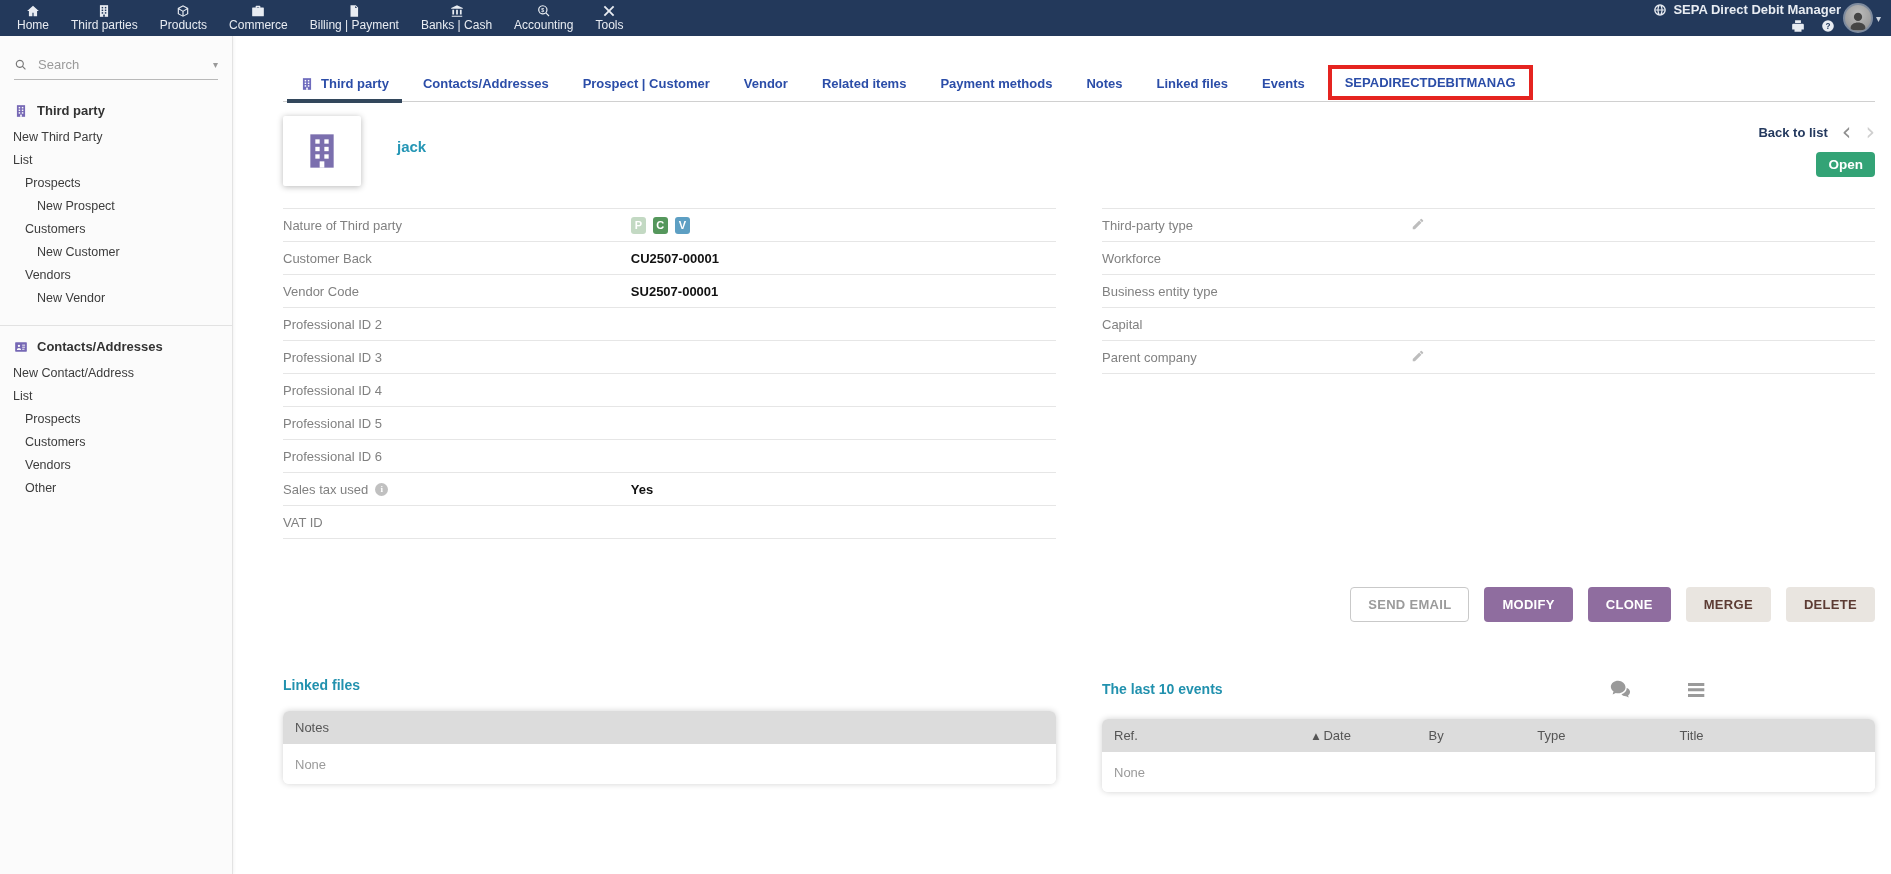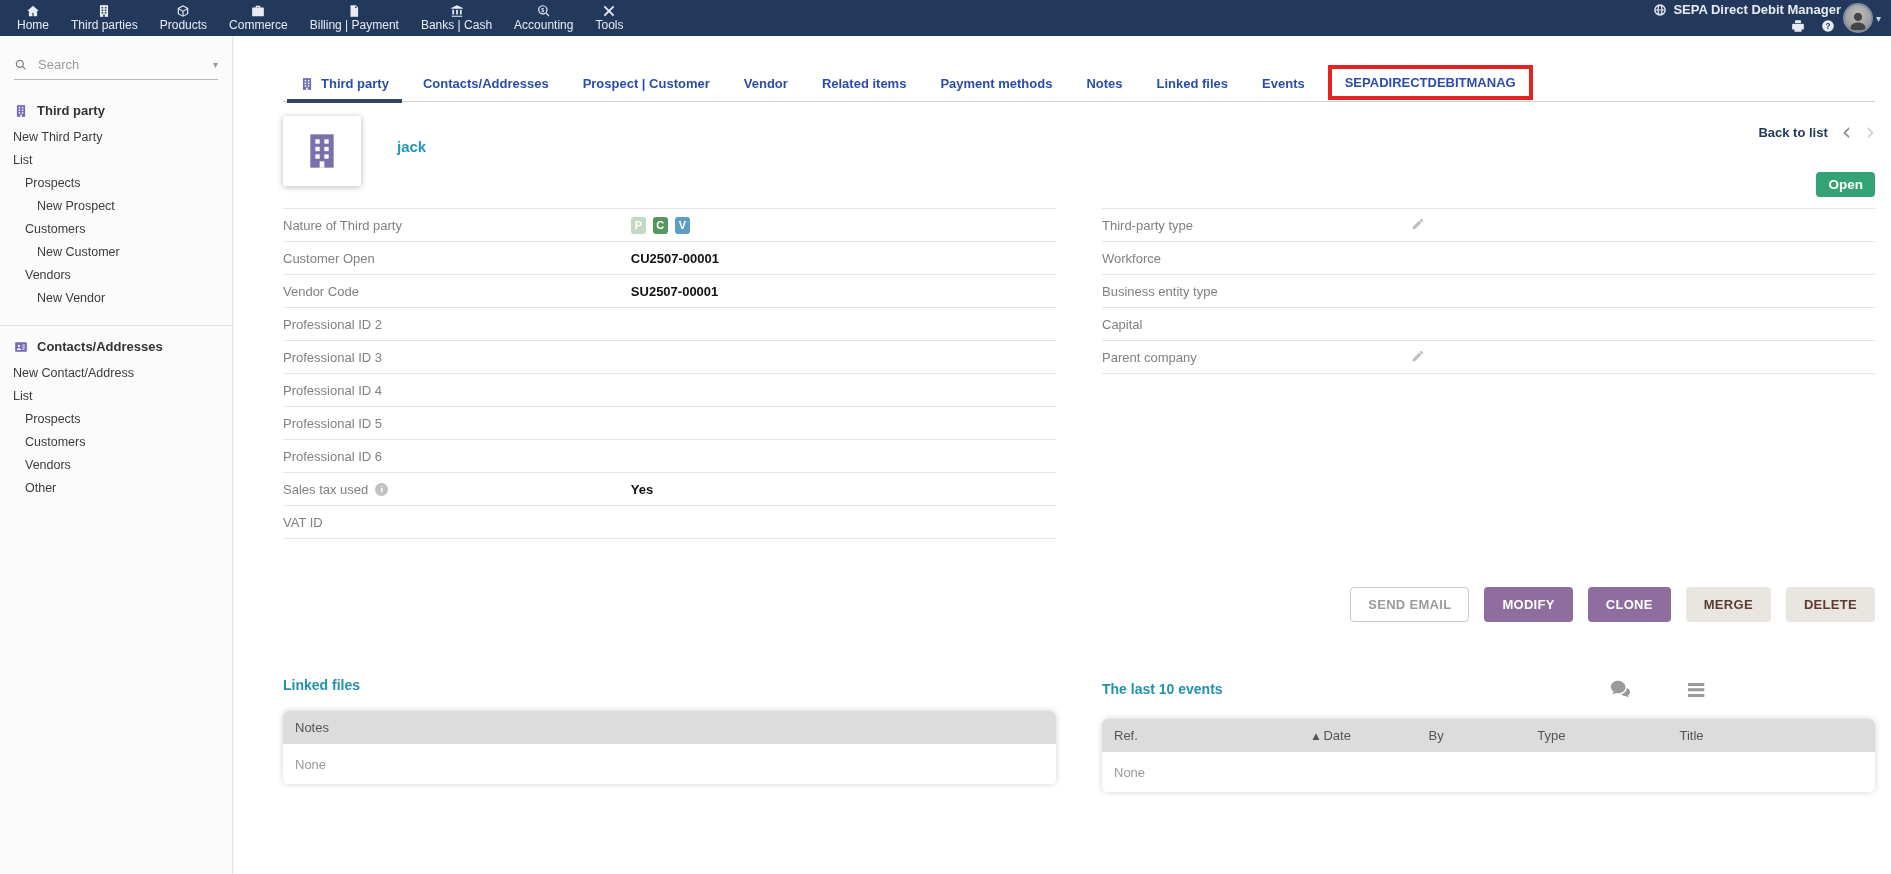--- a/index.html
+++ b/index.html
@@ -51,21 +51,21 @@
   
   .banner{display:flex;align-items:flex-start;margin-top:14px;min-height:92px}
   .photo{width:78px;height:70px;background:#fff;box-shadow:0 1px 6px rgba(0,0,0,.28);border-radius:2px;display:flex;align-items:center;justify-content:center;--win:#fff}
   .photo .icon{font-size:40px;color:#7b6fae}
   .cname{margin-left:36px;margin-top:22px;color:#2596b5;font-weight:bold;font-size:15px}
   .banner-right{margin-left:auto;display:flex;flex-direction:column;align-items:flex-end}
   .nav-line{display:flex;align-items:center;gap:14px;margin-top:6px}
   .back-link{color:#24395e;font-weight:bold;font-size:13px;text-decoration:none;cursor:pointer}
   .chev{font-size:24px;line-height:20px;color:#8f8f8f;cursor:pointer;font-family:"DejaVu Sans",sans-serif}
   .chev.disabled{color:#cfcfcf}
-  .badge-open{margin-top:30px;background:#33a376;color:#fff;font-weight:bold;font-size:13.5px;padding:5px 12px;border-radius:4px}
+  .badge-open{margin-top:10px;background:#33a376;color:#fff;font-weight:bold;font-size:13.5px;padding:5px 12px;border-radius:4px}
 
   
   .columns{display:flex;gap:46px;align-items:flex-start}
   .fieldcol{flex:1;border-top:1px solid #e6e6e6}
   .frow{display:flex;align-items:center;min-height:33px;border-bottom:1px solid #e6e6e6;font-size:13px}
   .flabel{flex:0 0 45%;color:#818181;display:flex;align-items:center;gap:7px}
   .fieldcol.right .flabel{flex:0 0 40%}
   .fpencil{width:26px;color:#bdbdbd;font-size:14px}
   .fpencil .icon{cursor:pointer}
   .fvalue{flex:1;color:#111;font-weight:bold;display:flex;align-items:center;gap:5px}
@@ -359,21 +359,21 @@
               <span>Nature of Third party</span>
             </span>
             <span class="fvalue">
               <span class="nat" style="background: rgb(195, 217, 195);">P</span>
               <span class="nat" style="background: rgb(85, 151, 92);">C</span>
               <span class="nat" style="background: rgb(93, 159, 195);">V</span>
             </span>
           </div>
           <div class="frow">
             <span class="flabel">
-              <span>Customer Open</span>
+              <span>Customer Back</span>
             </span>
             <span class="fvalue">CU2507-00001</span>
           </div>
           <div class="frow">
             <span class="flabel">
               <span>Vendor Code</span>
             </span>
             <span class="fvalue">SU2507-00001</span>
           </div>
           <div class="frow">

